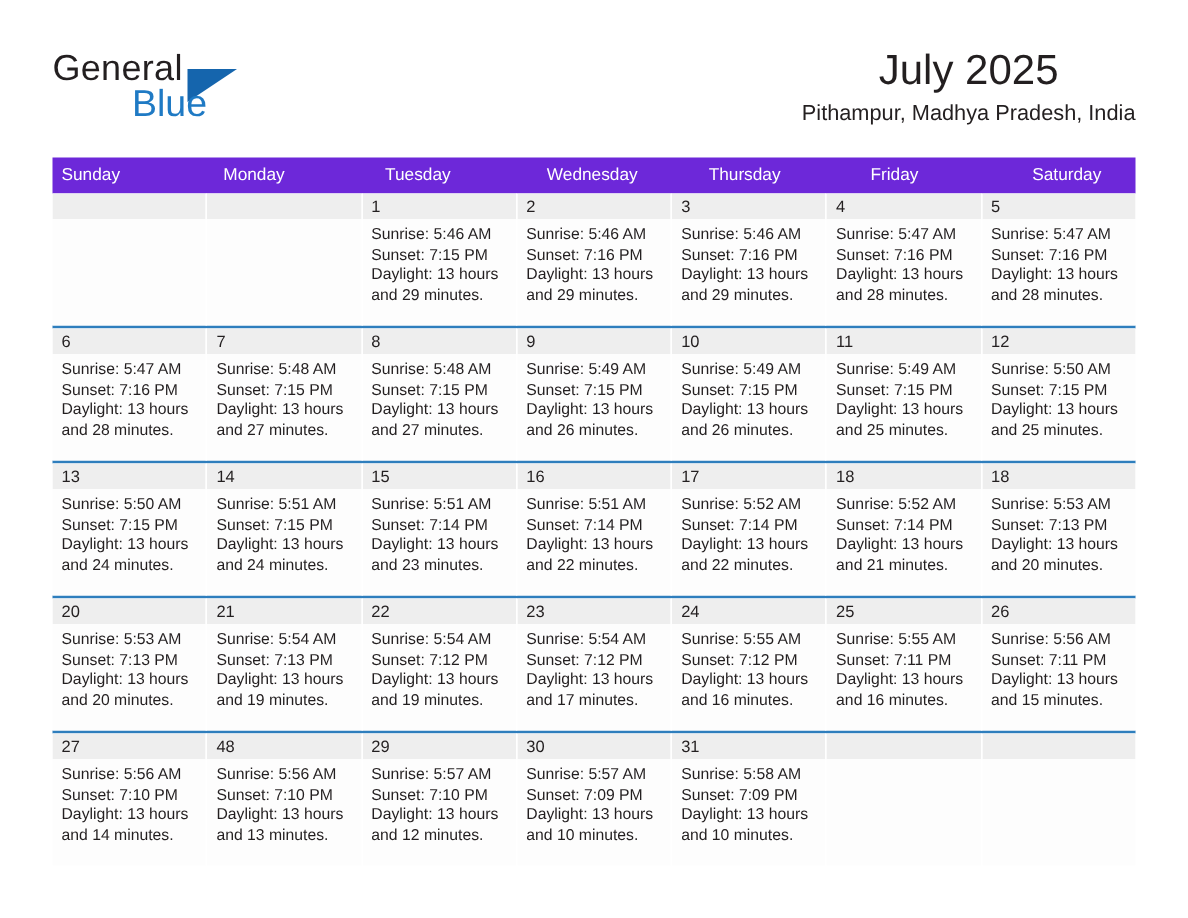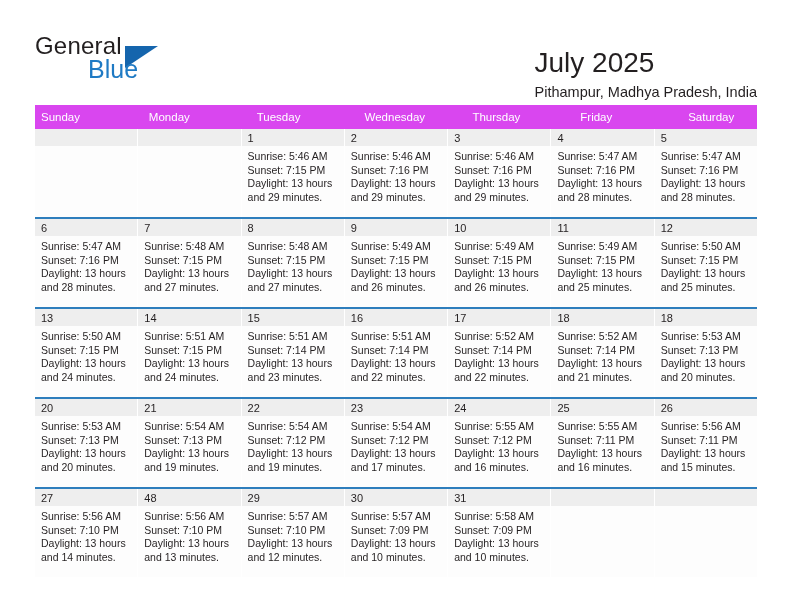--- a/index.html
+++ b/index.html
@@ -59,22 +59,22 @@
     top: 14px;
     width: 0;
     height: 0;
     border-left: 33px solid #1565ad;
     border-bottom: 22px solid transparent;
   }
 
   .title-block {
     position: absolute;
     right: 0;
-    top: 16px;
-    text-align: left;
+    top: 0;
+    text-align: center;
   }
   .month-title {
     font-size: 28px;
     color: #231f20;
     line-height: 34px;
     white-space: nowrap;
   }
   .location {
     font-size: 14.5px;
     color: #231f20;
@@ -85,21 +85,21 @@
 
   
   .calendar {
     position: absolute;
     left: 35px;
     top: 105px;
     width: 722px;
   }
   .weekdays {
     display: flex;
-    background: #d946ef;
+    background: #6d28d9;
     gap: 33px;
   }
   .weekday {
     flex: 1 1 0;
     box-sizing: border-box;
     color: #ffffff;
     font-size: 11.5px;
     padding: 5px 0 5px 6px;
     line-height: 14px;
   }

